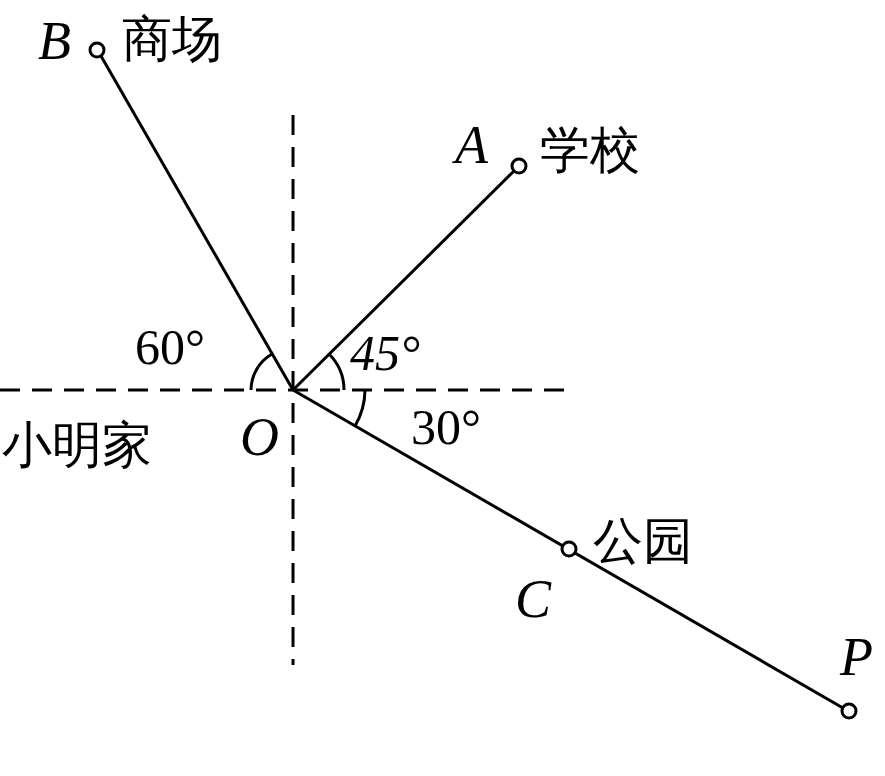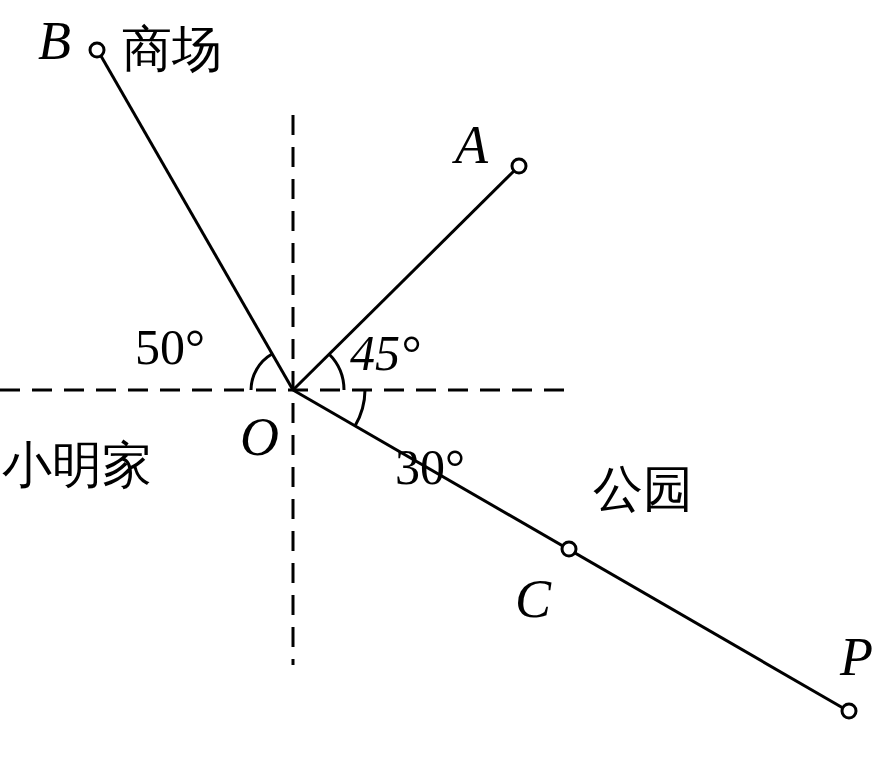--- a/index.html
+++ b/index.html
@@ -27,28 +27,29 @@
     <path d="M 344 390 A 51 51 0 0 0 329 354" fill="none" stroke="#000" stroke-width="3"></path>
     <path d="M 365 390 A 72 72 0 0 1 355 426" fill="none" stroke="#000" stroke-width="3"></path>
 
     <circle cx="97" cy="50" r="7" fill="#fff" stroke="#000" stroke-width="3"></circle>
     <circle cx="519" cy="166" r="7" fill="#fff" stroke="#000" stroke-width="3"></circle>
     <circle cx="569" cy="549" r="7" fill="#fff" stroke="#000" stroke-width="3"></circle>
     <circle cx="849" cy="711" r="7" fill="#fff" stroke="#000" stroke-width="3"></circle>
   </svg>
 
   <span class="lbl it" style="left:38px;top:14px;font-size:54px;">B</span>
-  <span class="lbl cn" style="left:122px;top:24px;">商场</span>
+  <span class="lbl cn" style="left:122px;top:14px;">商场</span>
 
   <span class="lbl it" style="left:455px;top:118px;font-size:54px;">A</span>
+  <span class="lbl cn" style="left:540px;top:125px;">学校</span>
 
-  <span class="lbl ang" style="left:135px;top:322px;">50°</span>
+  <span class="lbl ang" style="left:135px;top:322px;">60°</span>
   <span class="lbl ang" style="left:350px;top:328px;font-style:italic;">45°</span>
-  <span class="lbl ang" style="left:395px;top:402px;margin-top:40px;">30°</span>
+  <span class="lbl ang" style="left:411px;top:402px;">30°</span>
 
-  <span class="lbl cn" style="left:2px;top:420px;margin-top:20px;">小明家</span>
+  <span class="lbl cn" style="left:2px;top:420px;">小明家</span>
   <span class="lbl it" style="left:240px;top:410px;font-size:54px;">O</span>
 
-  <span class="lbl cn" style="left:593px;top:464px;text-align:center;">公园</span>
+  <span class="lbl cn" style="left:593px;top:516px;text-align:center;">公园</span>
   <span class="lbl it" style="left:515px;top:572px;font-size:54px;">C</span>
 
   <span class="lbl it" style="left:840px;top:630px;font-size:54px;">P</span>
 </div>
 
 </body></html>

